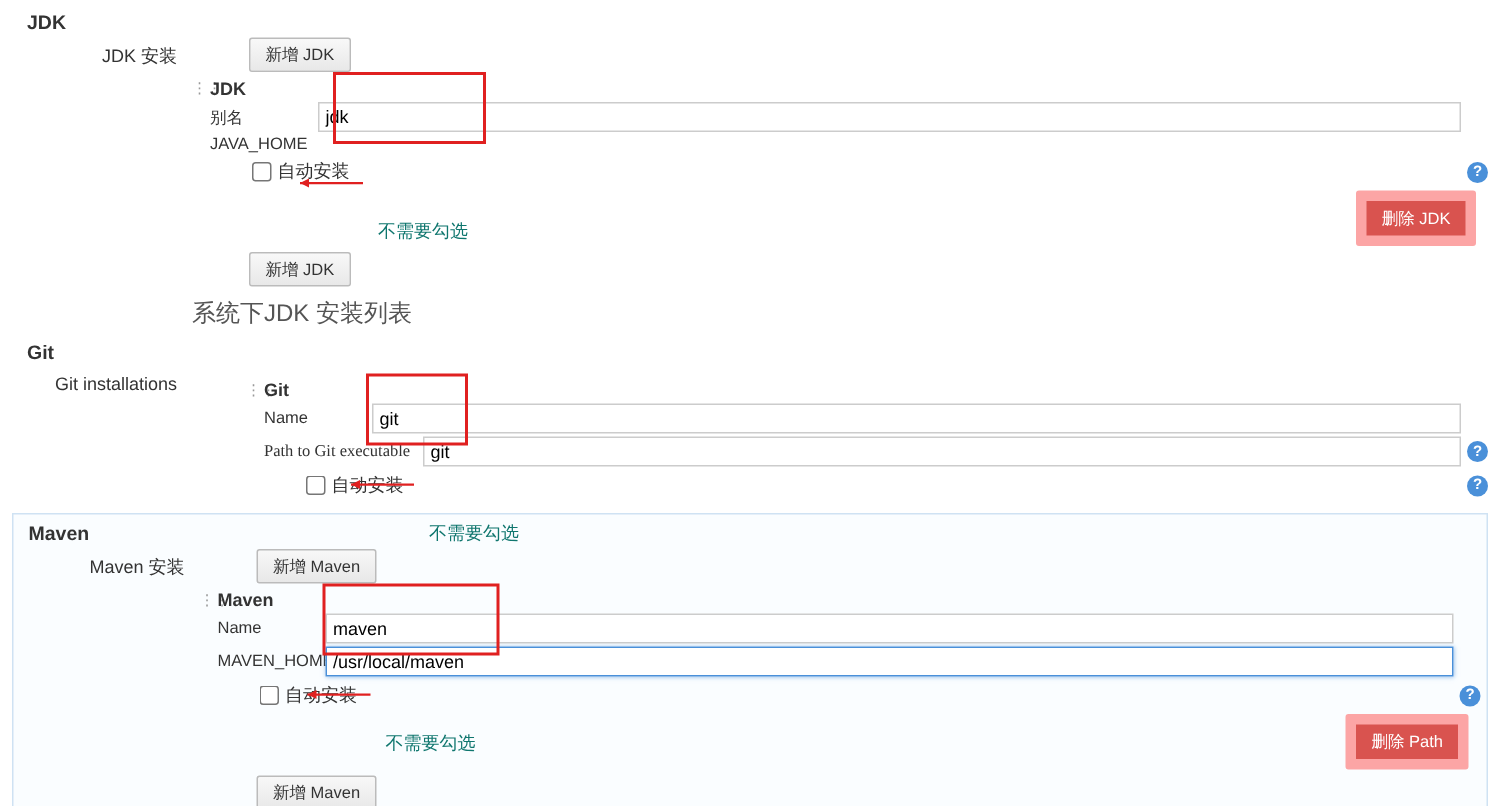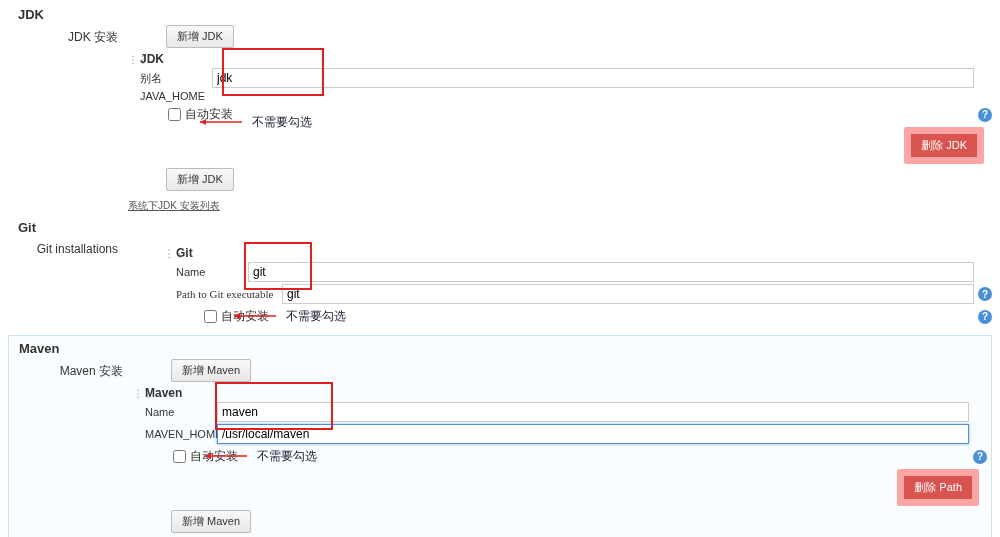--- a/index.html
+++ b/index.html
@@ -15,23 +15,23 @@
     .grip { width: 8px; display: inline-block; font-size: 10px; color: #999; margin-right: 4px; }
     .tool-name { font-weight: bold; font-size: 12px; }
     .field-row { display: flex; align-items: center; margin-bottom: 2px; position: relative; padding-right: 18px; }
     .field-label { width: 84px; padding-left: 12px; font-size: 11px; color: #333; flex-shrink: 0; }
     .field-input { flex: 1; border: 1px solid #ccc; padding: 2px 4px; font-size: 12px; height: 20px; background: #fff; }
     .field-input.focused { border-color: #4a90d9; box-shadow: 0 0 3px rgba(74,144,217,0.6); outline: none; }
     .checkbox-row { display: flex; align-items: center; padding-left: 40px; margin-top: 4px; margin-bottom: 2px; position: relative; padding-right: 18px; }
     .checkbox-row input[type=checkbox] { margin-right: 4px; }
     .help-icon { width: 14px; height: 14px; background: #4a90d9; color: #fff; border-radius: 50%; display: inline-flex; align-items: center; justify-content: center; font-size: 10px; font-weight: bold; cursor: pointer; position: absolute; right: 0; }
     .redbox { position: absolute; border: 2px solid #e02020; pointer-events: none; z-index: 5; }
-    .annotation { position: absolute; color: #0f172a; font-size: 12px; pointer-events: none; z-index: 5; }
+    .annotation { position: absolute; color: #0f766e; font-size: 12px; pointer-events: none; z-index: 5; margin-top: 32px; }
     .arrow { position: absolute; z-index: 5; pointer-events: none; }
-    .list-text { font-size: 10px; color: #555; margin-top: 4px; padding-left: 0; text-decoration: underline; }
+    .list-text { font-size: 16px; color: #555; margin-top: 4px; padding-left: 0; }
     .clearfix::after { content: ""; display: table; clear: both; }
     .maven-wrapper { border: 1px solid #cfe2f3; background: #fafdff; padding: 2px 4px 6px; margin-top: 6px; }
     .rel { position: relative; }
   </style>
 </head>
 <body>
 
 <div class="section-title">JDK</div>
 <div class="section-body">
   <div class="left-label">JDK 安装</div>

